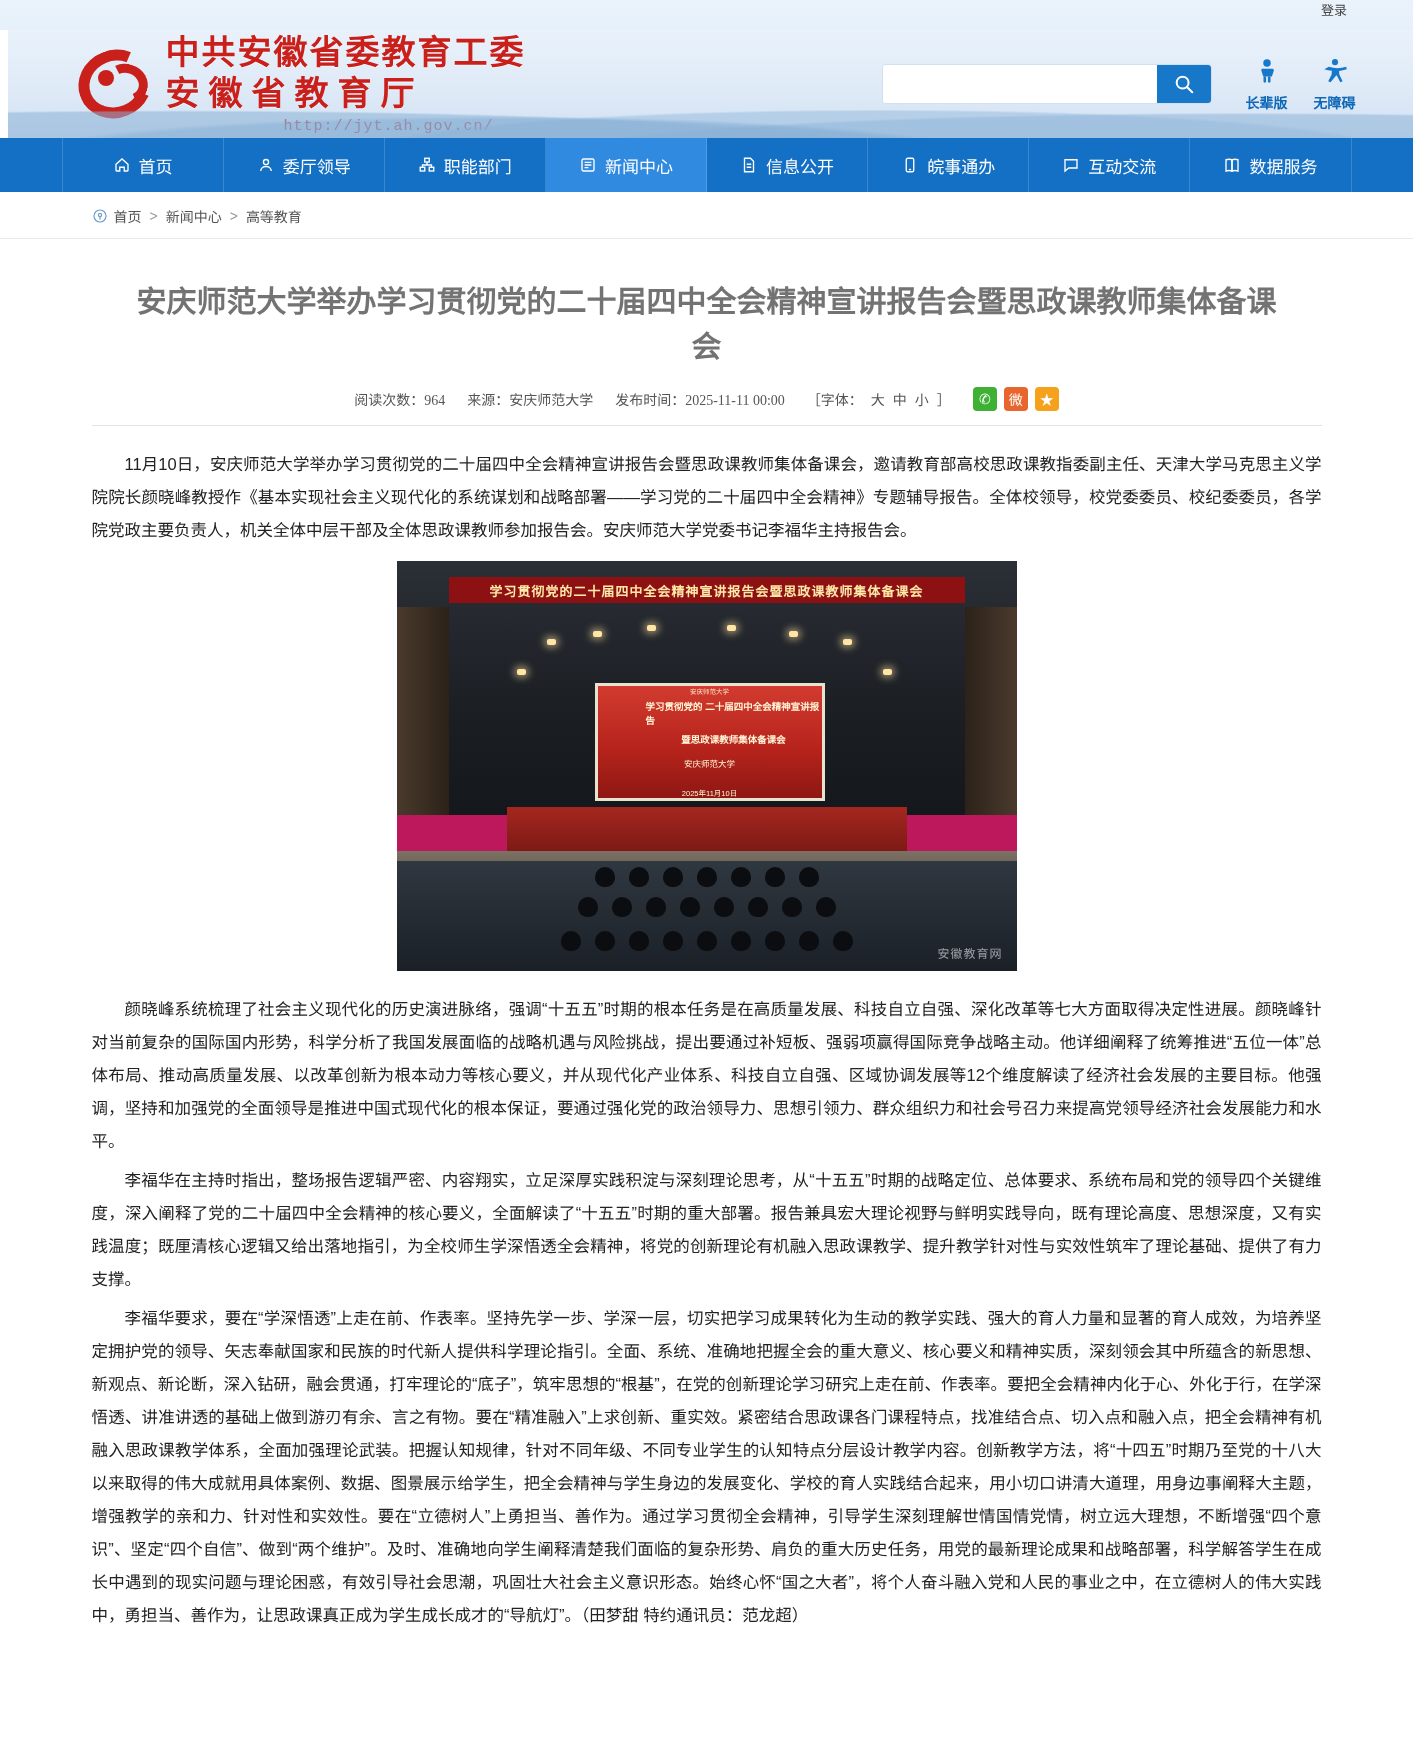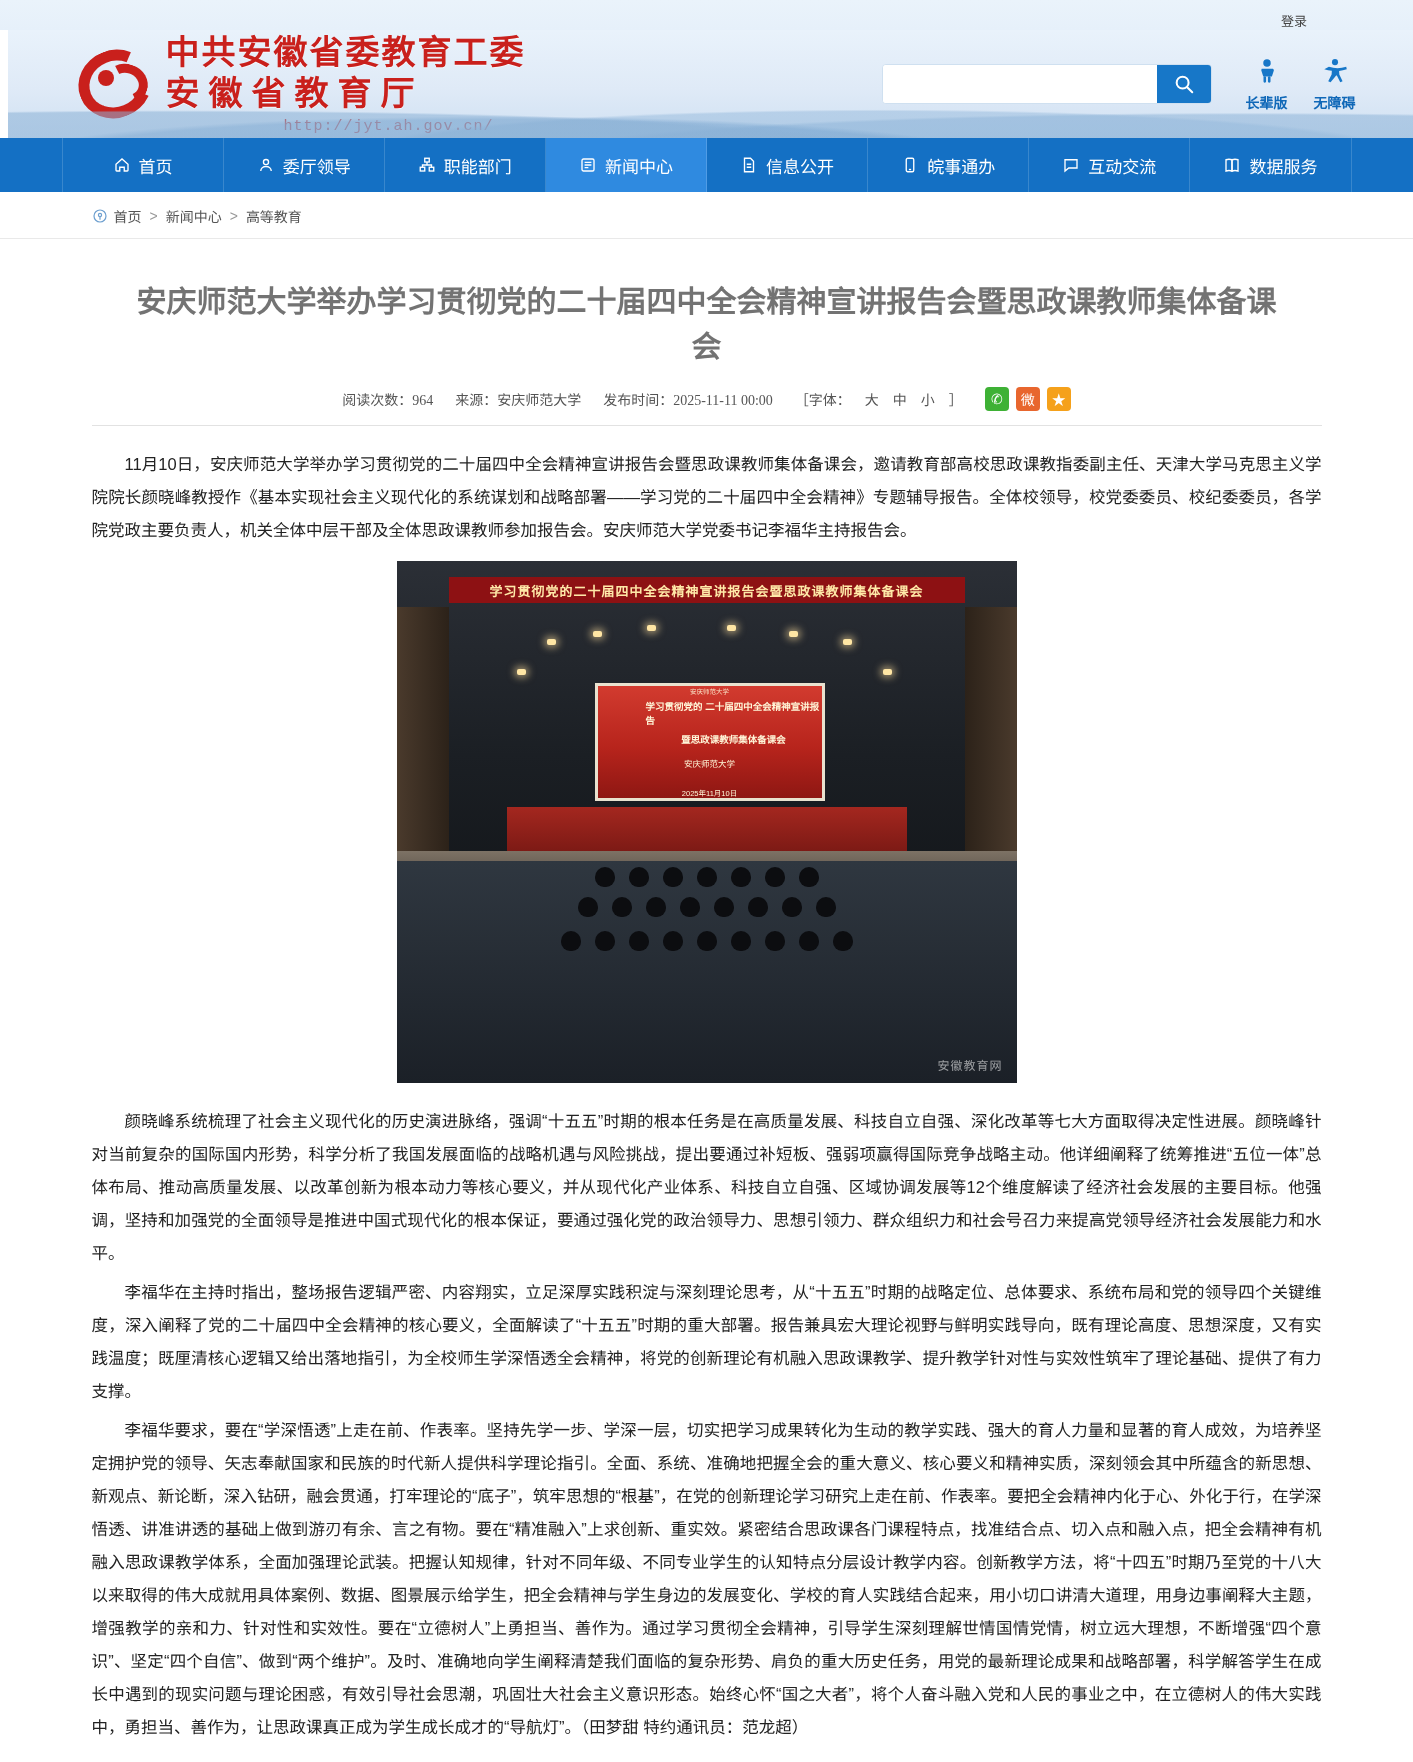--- a/index.html
+++ b/index.html
@@ -10,22 +10,22 @@
     font-family: "Liberation Sans", "DejaVu Sans", sans-serif;
     color: #222;
   }
 
   
   .topbar {
     height: 30px;
     background: linear-gradient(180deg,#eaf3fb 0%, #e6f0fa 100%);
     display: flex;
     justify-content: flex-end;
-    align-items: flex-end;
-    padding-right: 106px;
+    align-items: flex-start;
+    padding-right: 66px;
     font-size: 13px;
     color: #444;
   }
   .topbar a { color: #444; text-decoration: none; }
 
   
   .header {
     position: relative;
     height: 108px;
     background: linear-gradient(180deg,#e9f2fb 0%, #dfeaf7 55%, #cfe0f2 100%);
@@ -189,21 +189,21 @@
     justify-content:center;
     align-items:center;
     gap: 22px;
     font-size: 14px;
     color:#555;
     padding-bottom: 14px;
     border-bottom: 1px solid #e2e2e2;
     flex-wrap: wrap;
     font-family: Liberation Serif, serif;
   }
-  .fontsize-group { display:flex; align-items:center; gap:14px; }
+  .fontsize-group { display:flex; align-items:center; gap:8px; }
   .fontsize-group span.opt { cursor:pointer; }
   .share-group { display:flex; align-items:center; gap:7px; }
   .share-ic {
     width: 24px; height: 24px; border-radius: 4px;
     display:flex; align-items:center; justify-content:center;
     color:#fff; font-size: 14px; cursor:pointer;
   }
   .sh-wechat { background:#3eb135; }
   .sh-weibo  { background:#e8662e; }
   .sh-fav    { background:#f5a11b; }
@@ -215,21 +215,21 @@
     color: #222;
     margin: 0 0 6px 0;
     text-align: justify;
     text-indent: 2em;
   }
 
   
   .photo-wrap { text-align:center; margin: 14px 0 18px 0; }
   .photo {
     display:inline-block;
-    width: 620px; height: 522px;
+    width: 620px; height: 410px;
     position: relative;
     background: #be185d;
     overflow: hidden;
   }
   .ph-banner {
     position:absolute; left:52px; right:52px; top:16px; height: 26px;
     background:#8d1113;
     color:#ffe9a8;
     font-size: 13px; font-weight:bold;
     display:flex; align-items:center; justify-content:center;

